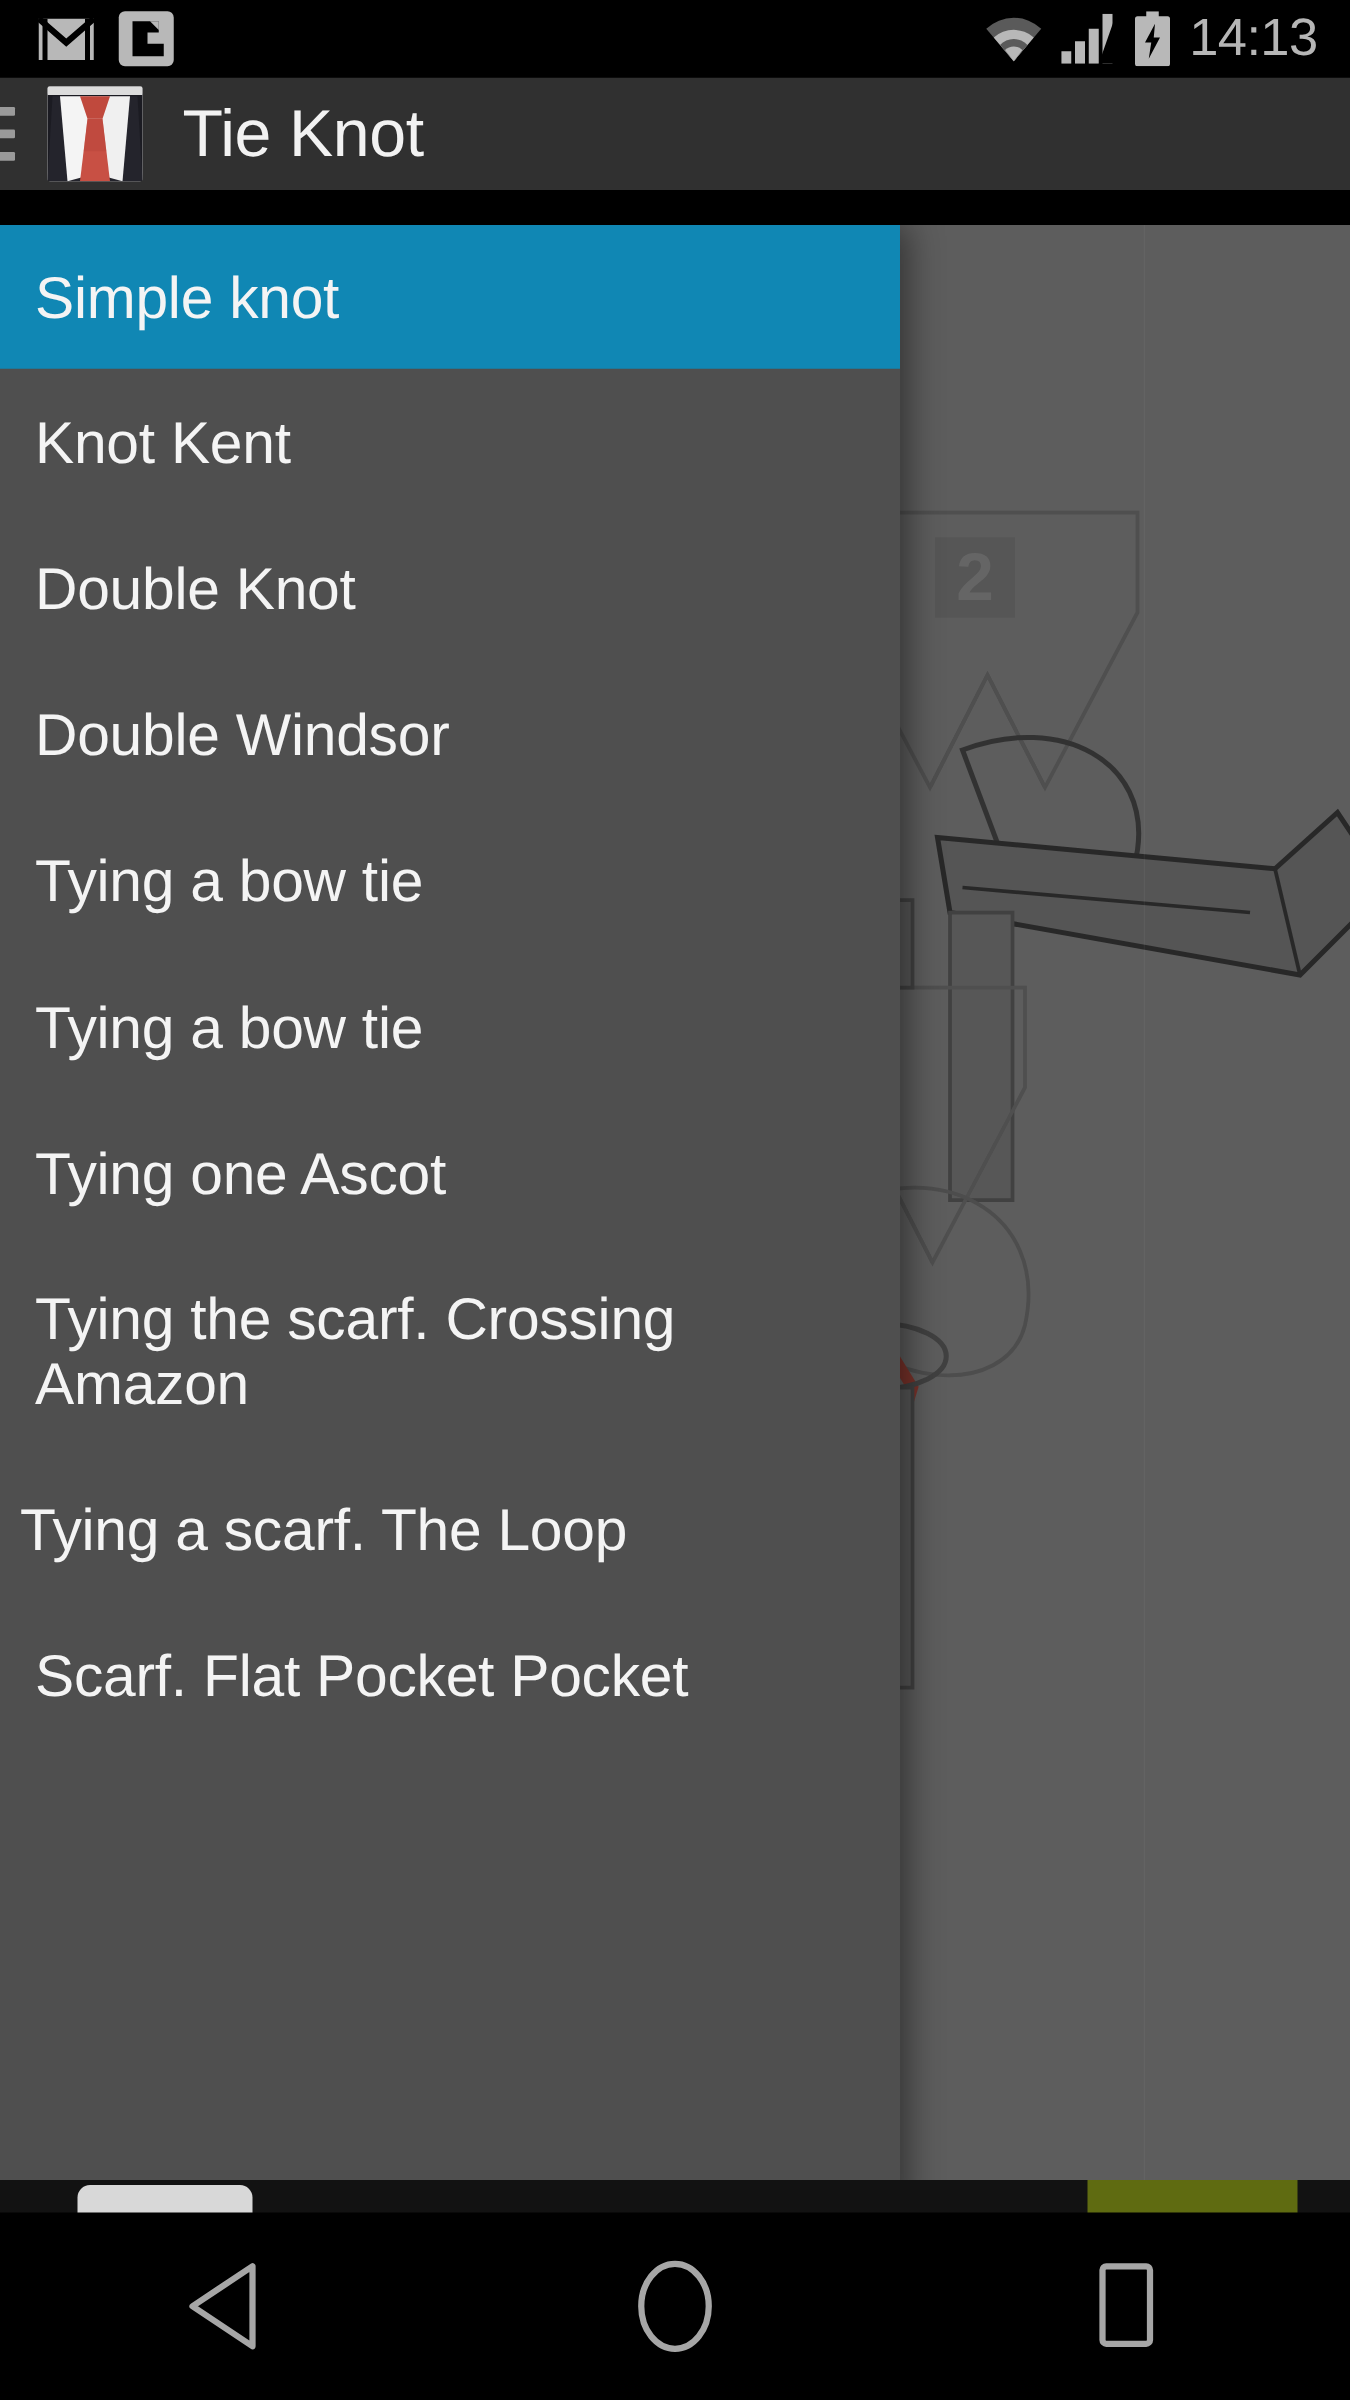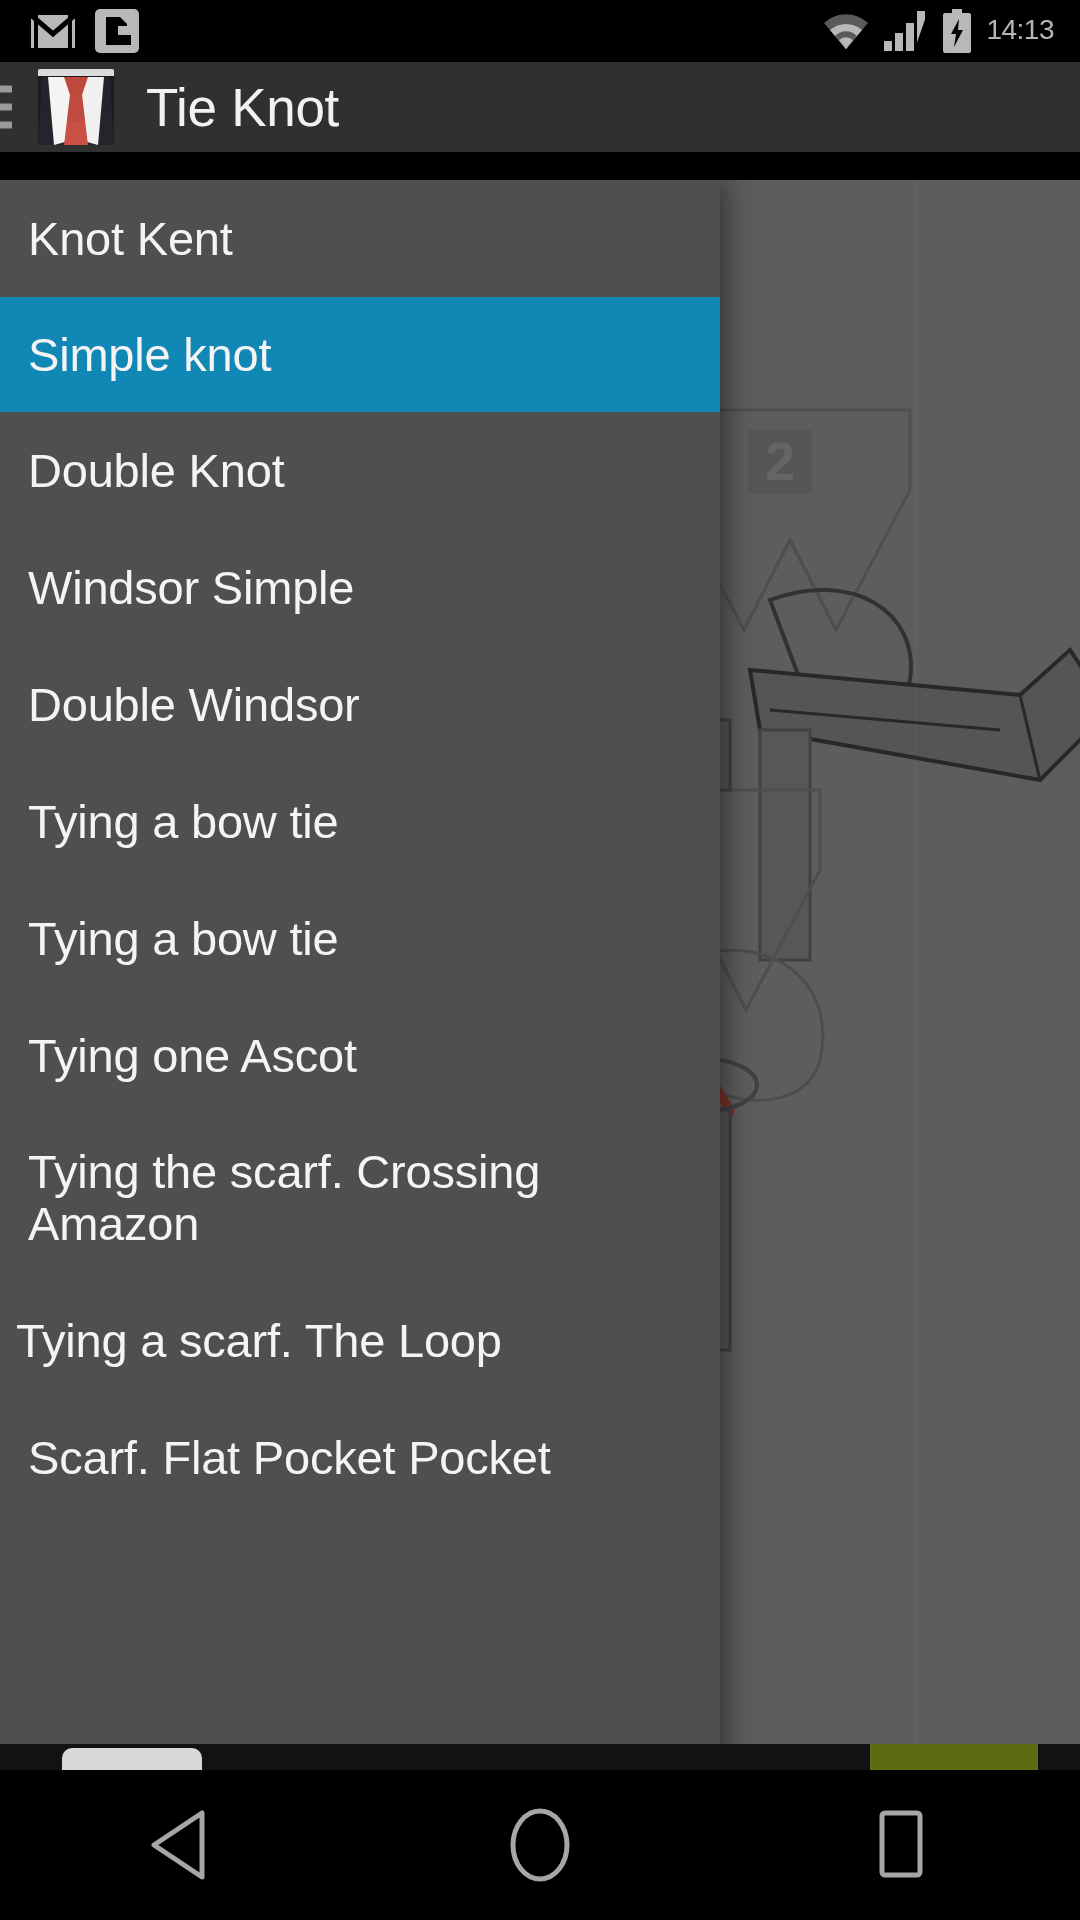--- a/index.html
+++ b/index.html
@@ -11,21 +11,21 @@
   }
   #screen { position:relative; width:1080px; height:1920px; overflow:hidden; background:#000; }
 
   
   #status-bar {
     position:absolute; left:0; top:0; width:1080px; height:62px;
     background:#000; display:flex; align-items:center;
   }
   .sb-left { display:flex; align-items:center; gap:18px; padding-left:30px; }
   .sb-right { margin-left:auto; display:flex; align-items:center; gap:14px; padding-right:26px; }
-  .sb-time { color:#b6b6b6; font-size:28px; letter-spacing:-0.5px; line-height:1; padding-bottom:2px; }
+  .sb-time { color:#b6b6b6; font-size:42px; letter-spacing:-0.5px; line-height:1; padding-bottom:2px; }
 
   
   #app-bar {
     position:absolute; left:0; top:62px; width:1080px; height:90px;
     background:#303030; display:flex; align-items:center;
   }
   #hamburger-icon {
     position:absolute; left:-22px; top:50%; transform:translateY(-50%);
     width:34px; display:flex; flex-direction:column; gap:11px;
   }
@@ -161,35 +161,32 @@
       </svg>
     </div>
 
     <div id="content-seam"></div>
     <div id="scrim"></div>
   </div>
 
   <div id="drawer">
     <div id="drawer-list">
 
-      <div class="drawer-item" style="height:117px;">
-        <span class="label">Knot Kent</span>
-      </div>
-
       <div class="drawer-item selected" style="height:115px;">
         <span class="label">Simple knot</span>
       </div>
 
       <div class="drawer-item" style="height:117px;">
+        <span class="label">Knot Kent</span>
+      </div>
+
+      <div class="drawer-item" style="height:117px;">
         <span class="label">Double Knot</span>
       </div>
 
-      <div class="drawer-item" style="height:117px;">
-        <span class="label">Windsor Simple</span>
-      </div>
 
       <div class="drawer-item" style="height:117px;">
         <span class="label">Double Windsor</span>
       </div>
 
       <div class="drawer-item" style="height:117px;">
         <span class="label">Tying a bow tie</span>
       </div>
 
       <div class="drawer-item" style="height:117px;">

